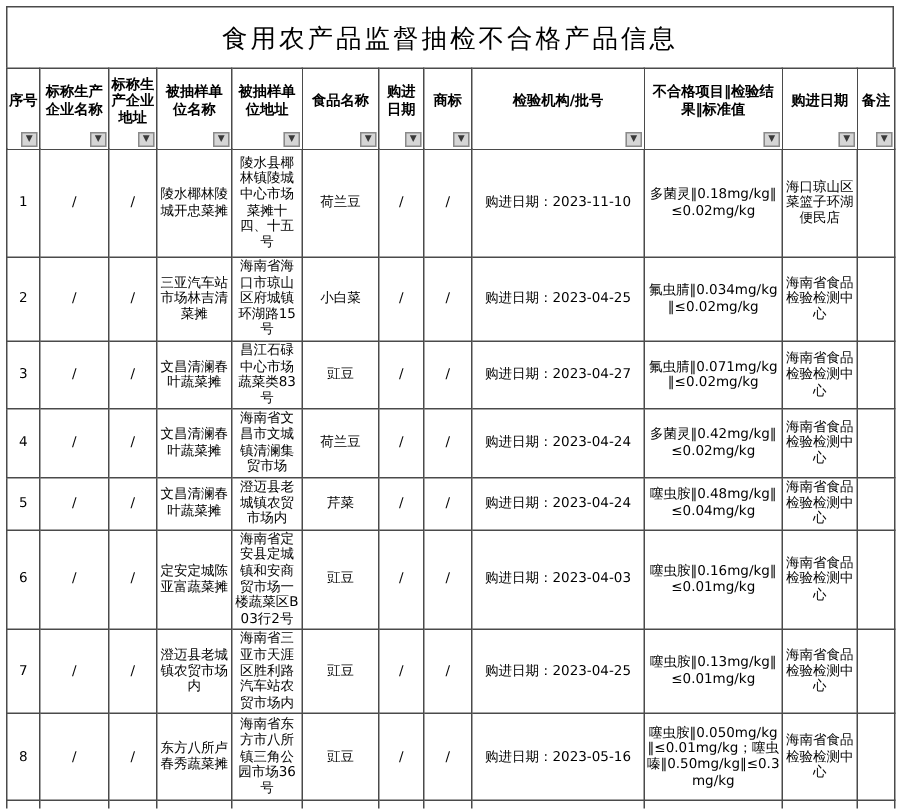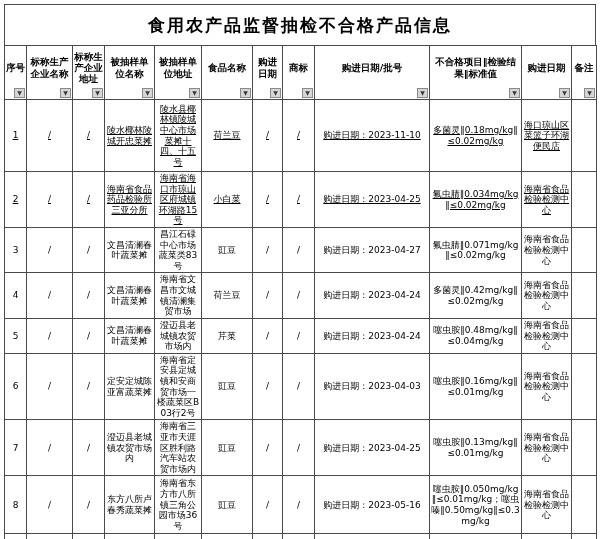--- a/index.html
+++ b/index.html
@@ -6,21 +6,21 @@
   body{
     width:600px;height:539px;overflow:hidden;
     font-family:"DejaVu Sans","Liberation Sans",sans-serif;
     color:#000;
   }
   .sheet{padding:4px 0 0 4px;}
   .title-cell{
     width:592px;height:41px;
     border:1px solid #4a4a4a;border-bottom:none;
     display:flex;align-items:center;justify-content:center;
-    font-size:17px;font-weight:bold;letter-spacing:2px;
+    font-size:17px;font-weight:normal;letter-spacing:2px;
     box-sizing:border-box;
   }
   table.grid{
     border-collapse:collapse;table-layout:fixed;width:592px;
   }
   table.grid th, table.grid td{
     border:1px solid #4a4a4a;
     font-size:9px;line-height:1.18;
     text-align:center;vertical-align:middle;
     padding:1px;word-break:break-all;overflow:hidden;
@@ -31,22 +31,22 @@
     padding-bottom:11px;background:#ffffff;
   }
   .filter-btn{
     position:absolute;right:1px;bottom:1px;
     width:11px;height:10px;
     background:#d6d6d6;border:1px solid #8a8a8a;
     font-size:6px;line-height:8px;color:#3a3a3a;
     text-align:center;box-sizing:border-box;cursor:pointer;
   }
   
-  tbody tr:nth-child(1) td{height:72px;text-decoration:underline;}
-  tbody tr:nth-child(2) td{height:42px;text-decoration:underline;}
+  tbody tr:nth-child(1) td{height:72px;}
+  tbody tr:nth-child(2) td{height:42px;}
   tbody tr:nth-child(3) td{height:35px;}
   tbody tr:nth-child(4) td{height:32px;}
   tbody tr:nth-child(5) td{height:32px;}
   tbody tr:nth-child(6) td{height:56px;}
   tbody tr:nth-child(7) td{height:51px;}
   tbody tr:nth-child(8) td{height:58px;}
   tbody tr:nth-child(9) td{height:43px;}
 </style>
 </head>
 <body>
@@ -72,21 +72,21 @@
     <thead>
         <tr>
           <th><span>序号</span><span class="filter-btn">▼</span></th>
           <th><span>标称生产企业名称</span><span class="filter-btn">▼</span></th>
           <th><span>标称生产企业地址</span><span class="filter-btn">▼</span></th>
           <th><span>被抽样单位名称</span><span class="filter-btn">▼</span></th>
           <th><span>被抽样单位地址</span><span class="filter-btn">▼</span></th>
           <th><span>食品名称</span><span class="filter-btn">▼</span></th>
           <th><span>购进日期</span><span class="filter-btn">▼</span></th>
           <th><span>商标</span><span class="filter-btn">▼</span></th>
-          <th><span>购进日期/批号</span><span class="filter-btn">▼</span></th>
+          <th><span>检验机构/批号</span><span class="filter-btn">▼</span></th>
           <th><span>不合格项目‖检验结果‖标准值</span><span class="filter-btn">▼</span></th>
           <th><span>购进日期</span><span class="filter-btn">▼</span></th>
           <th><span>备注</span><span class="filter-btn">▼</span></th>
         </tr>
       </thead>
     <tbody>
         <tr>
           <td>1</td>
           <td>/</td>
           <td>/</td>
@@ -97,21 +97,21 @@
           <td>/</td>
           <td>购进日期：2023-11-10</td>
           <td>多菌灵‖0.18mg/kg‖≤0.02mg/kg</td>
           <td>海口琼山区菜篮子环湖便民店</td>
           <td></td>
         </tr>
         <tr>
           <td>2</td>
           <td>/</td>
           <td>/</td>
-          <td>海南省食品药品检验所三亚分所</td>
+          <td>三亚汽车站市场林吉清菜摊</td>
           <td>海南省海口市琼山区府城镇环湖路15号</td>
           <td>小白菜</td>
           <td>/</td>
           <td>/</td>
           <td>购进日期：2023-04-25</td>
           <td>氟虫腈‖0.034mg/kg‖≤0.02mg/kg</td>
           <td>海南省食品检验检测中心</td>
           <td></td>
         </tr>
         <tr>

